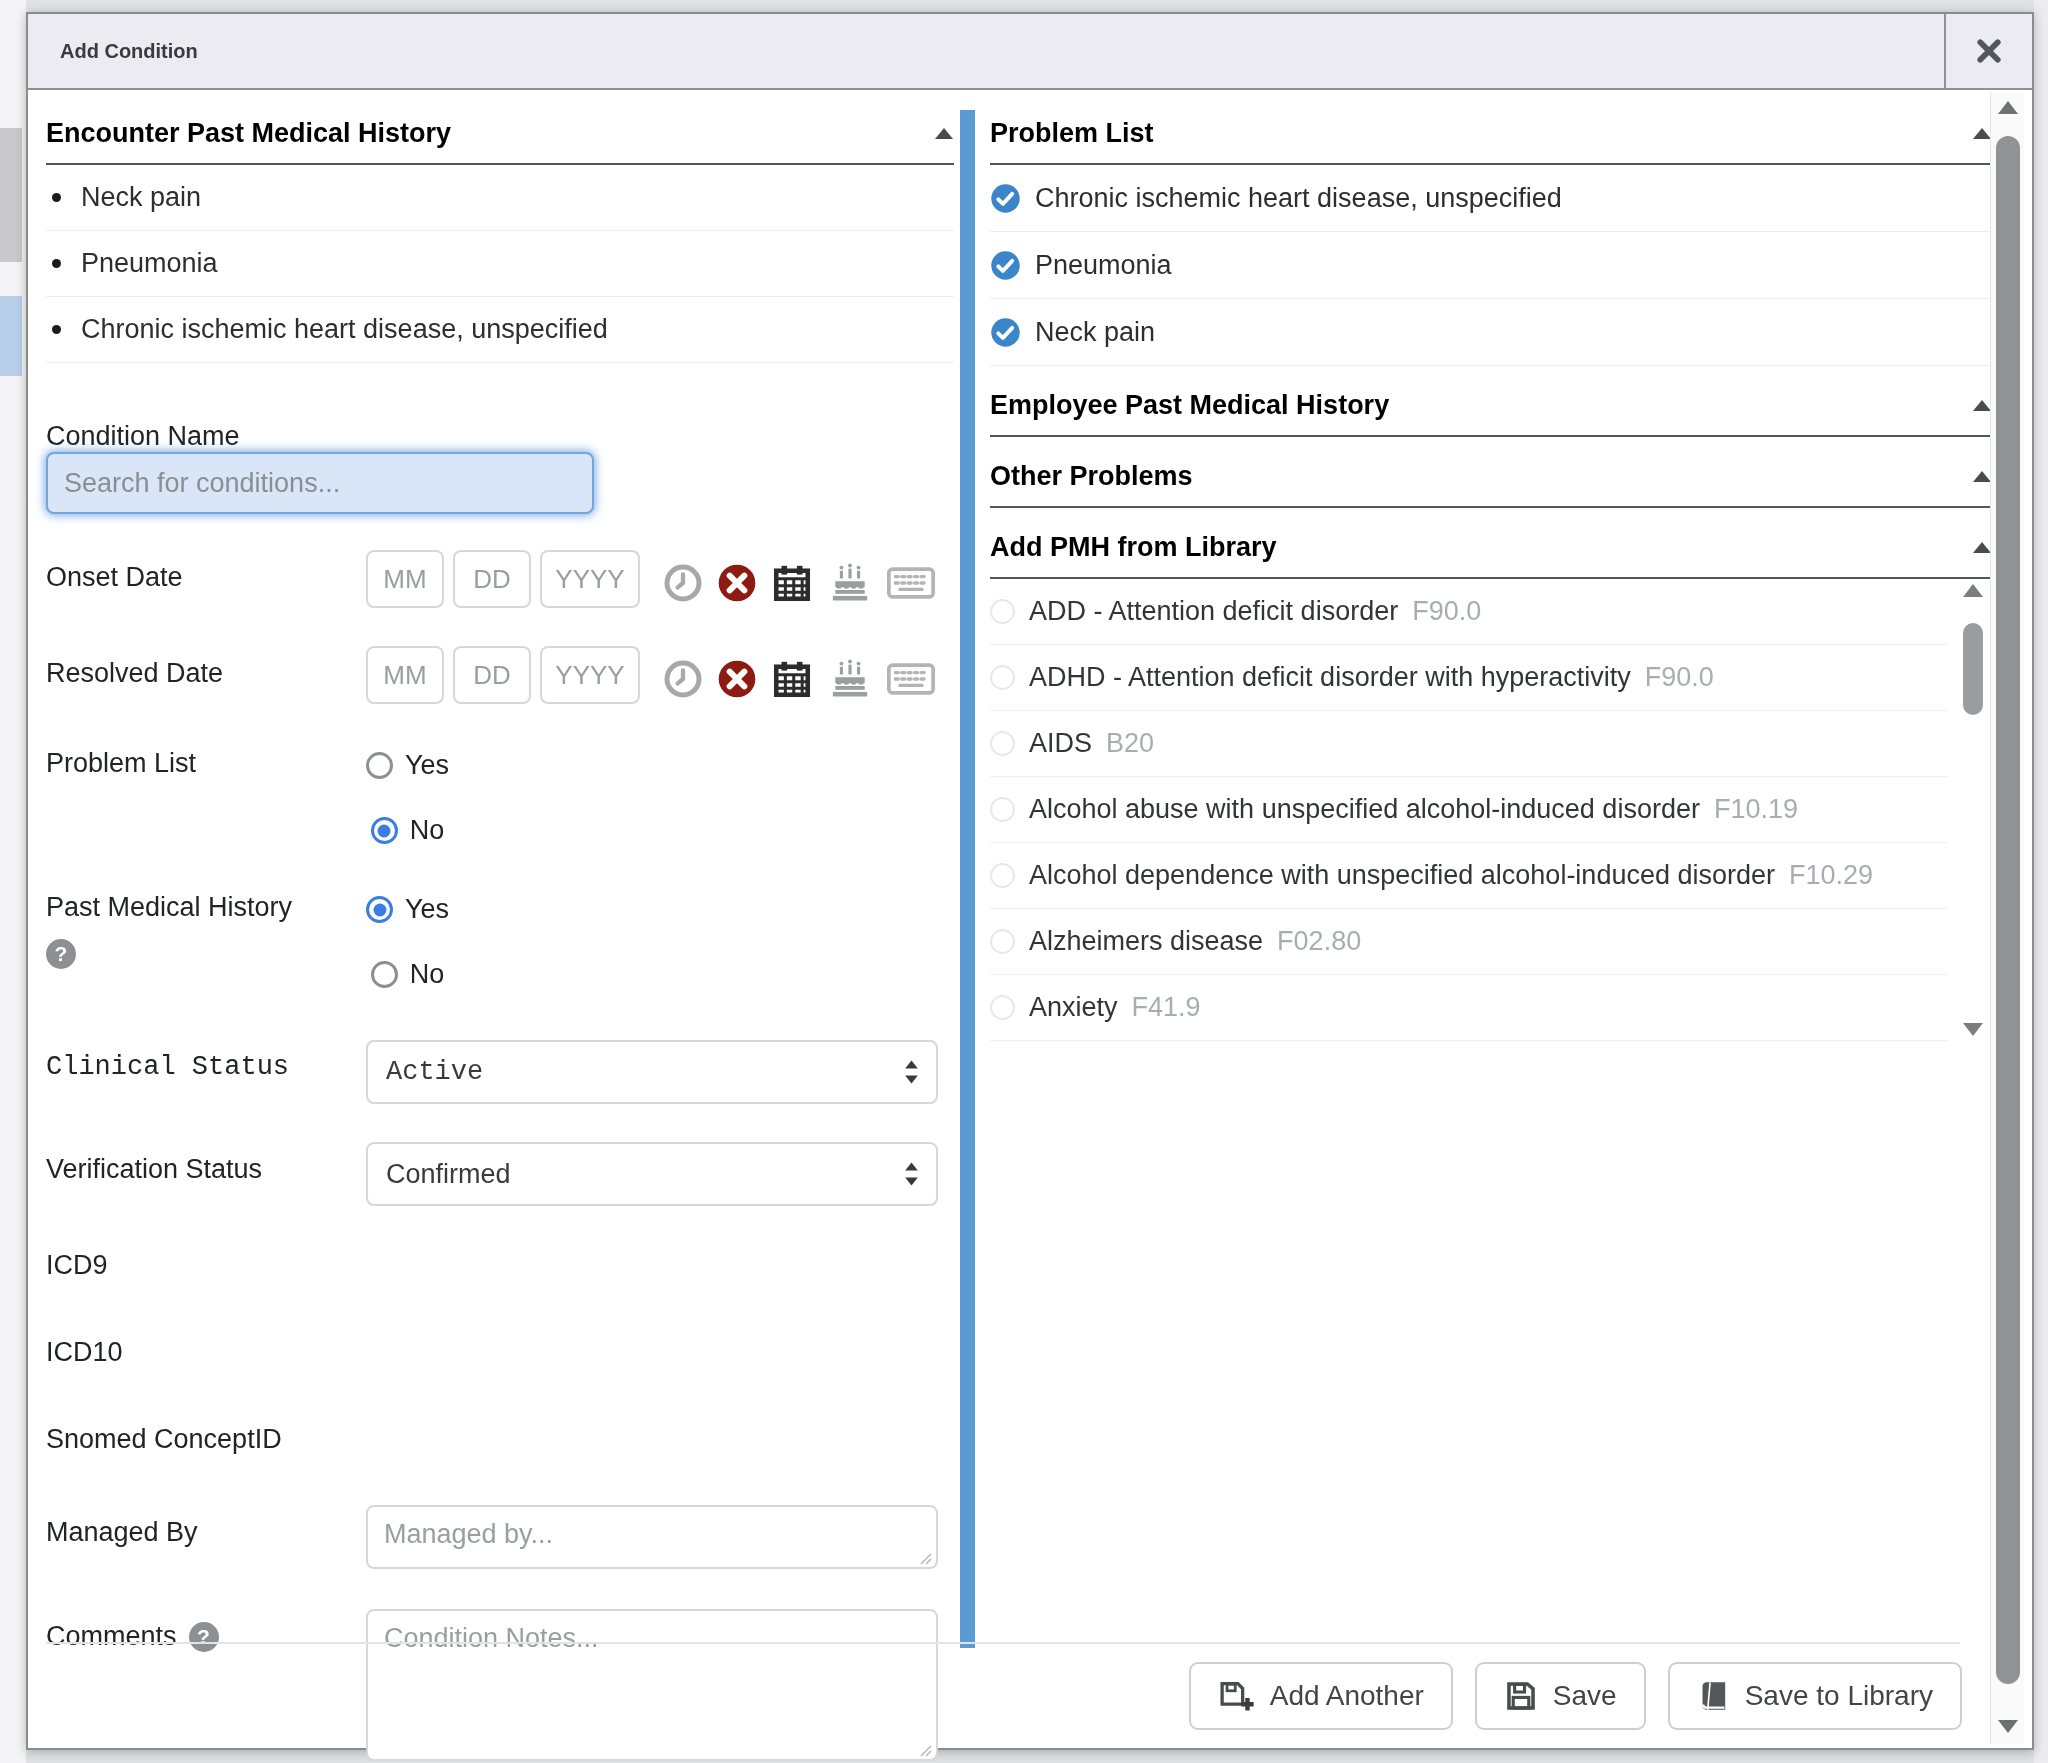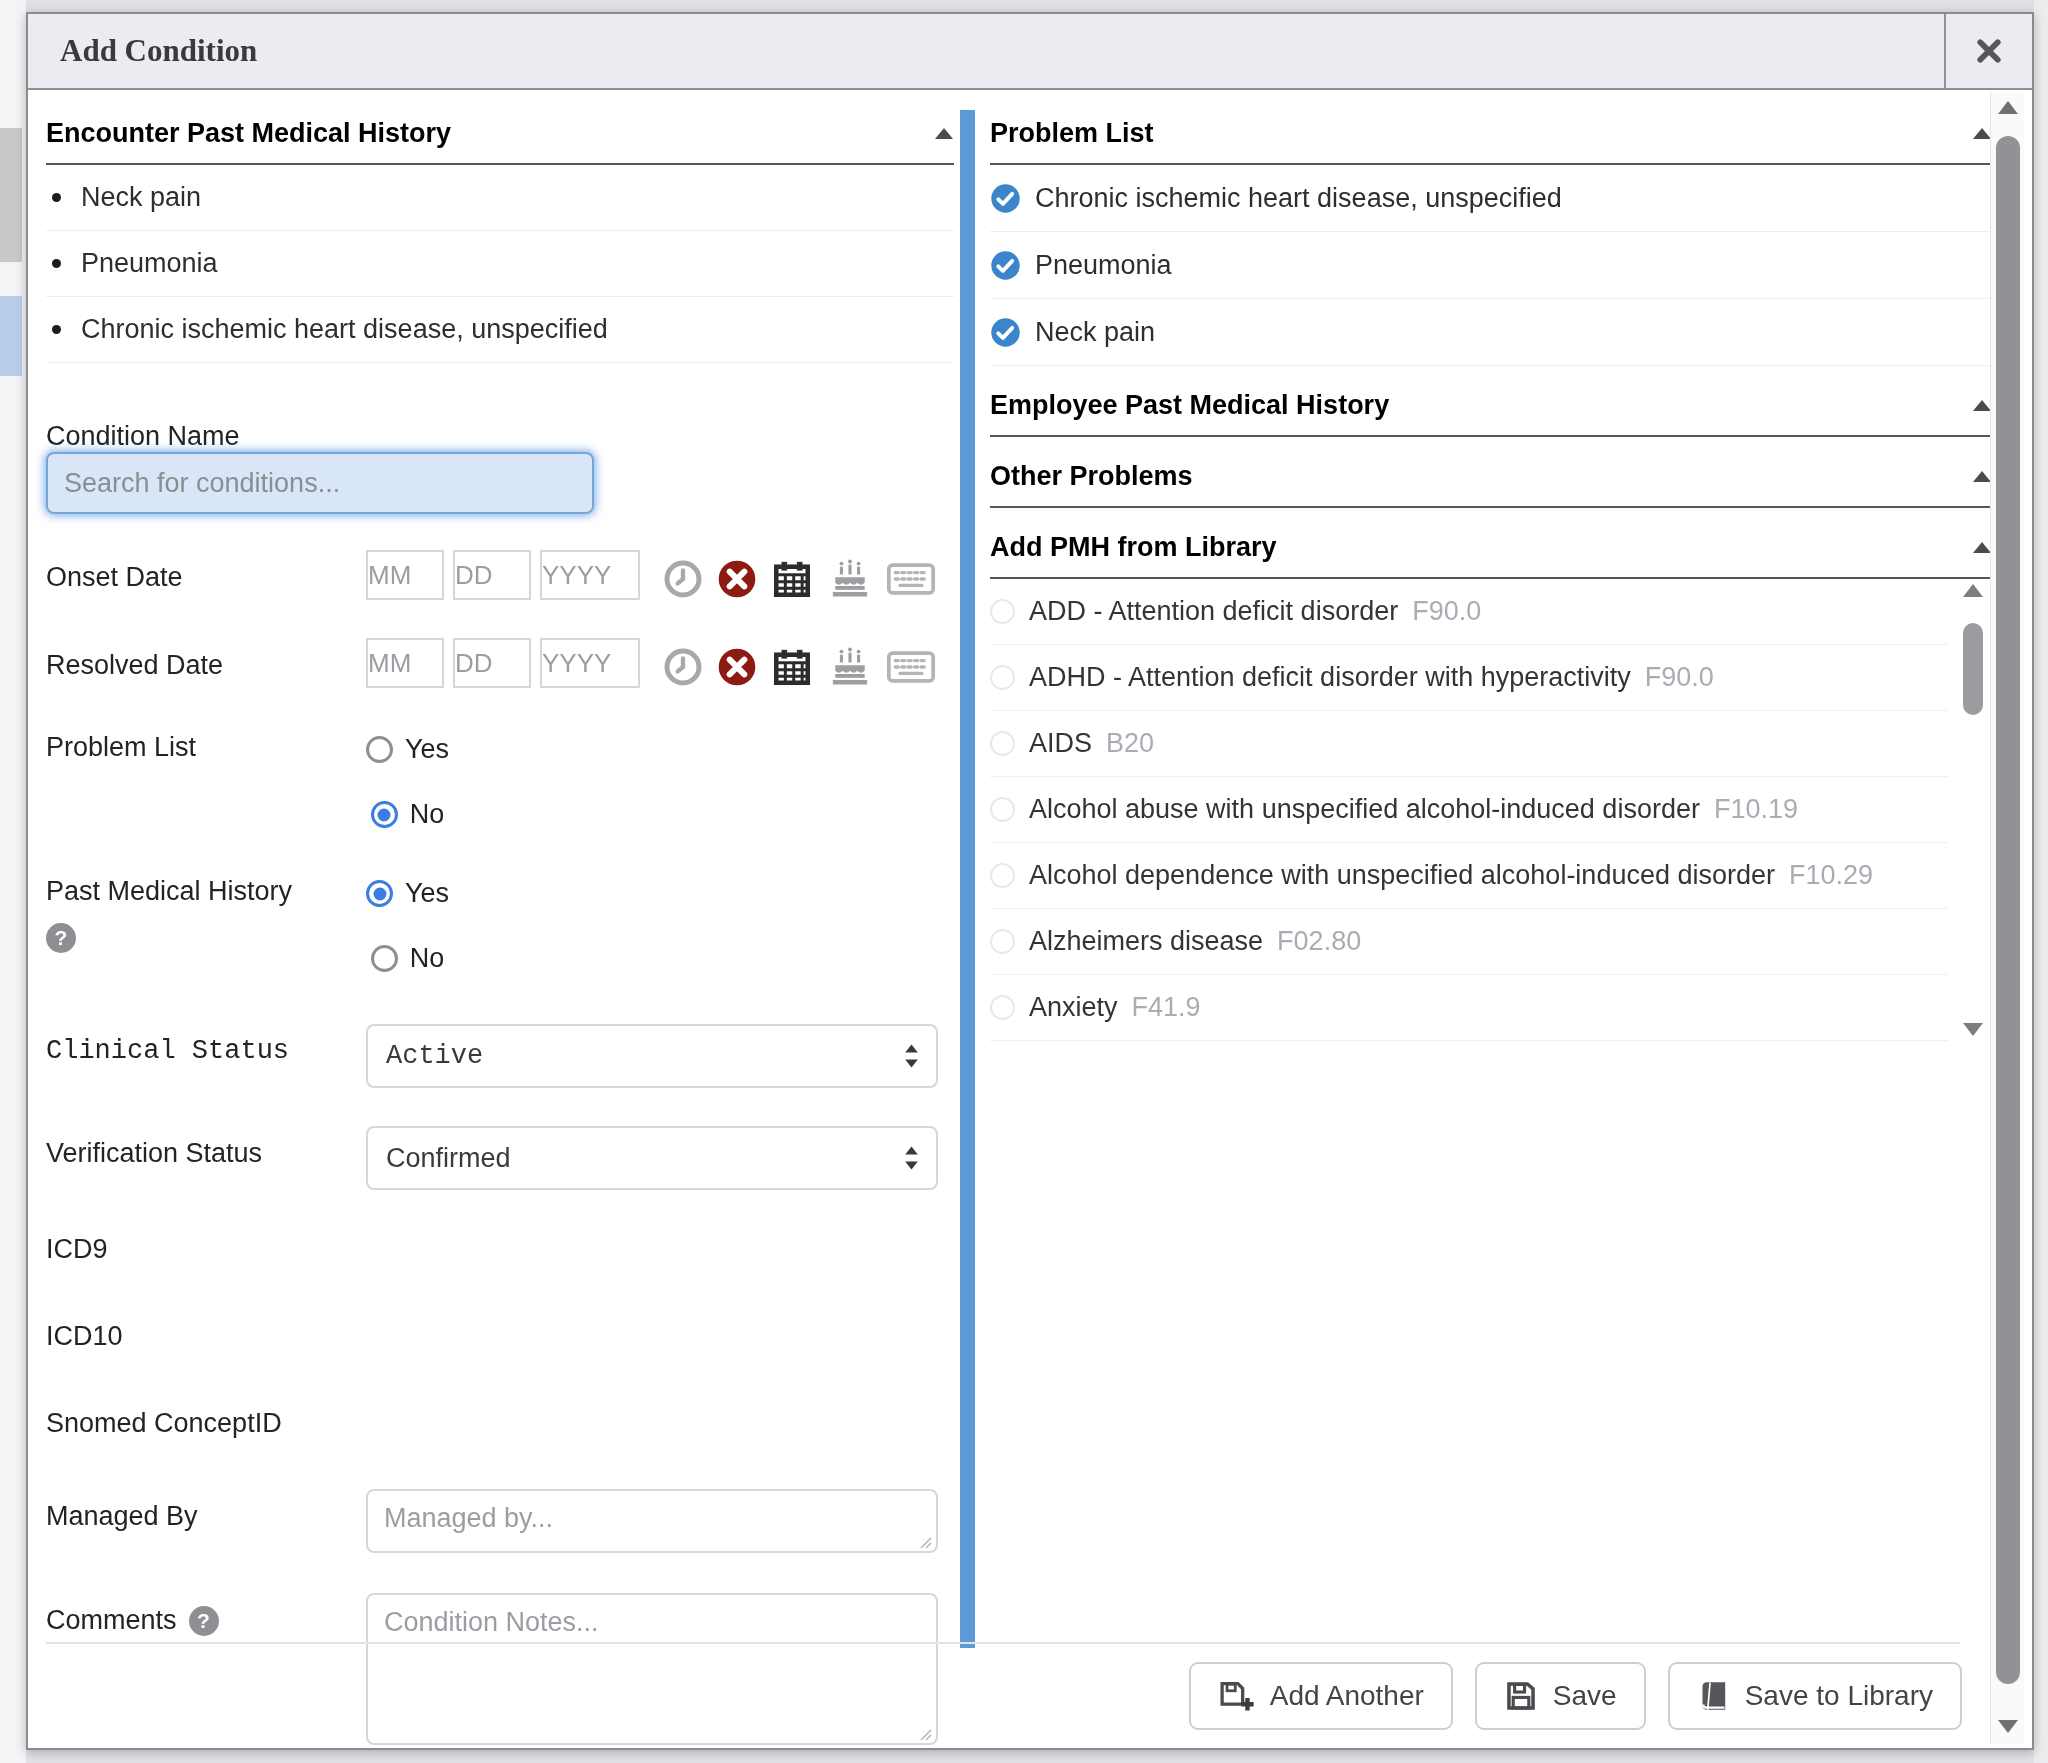--- a/index.html
+++ b/index.html
@@ -15,21 +15,21 @@
   .bg-strip-right{ position:absolute; right:0; top:0; width:14px; height:100%; background:#ececee; }
 
   .modal {
     position:absolute; left:26px; top:12px; width:2008px; height:1738px;
     background:#fff; border:2px solid #8a8b8d; box-shadow:0 2px 10px rgba(0,0,0,.25);
   }
   .modal-header {
     height:76px; background:#ebebf1; border-bottom:2px solid #919194;
     display:flex; align-items:center;
   }
-  .modal-title { flex:1; padding-left:32px; font-size:31px; font-weight:700; color:#3a3a3e;font-family:Liberation Serif, serif; }
+  .modal-title { flex:1; padding-left:32px; font-size:20px; font-weight:700; color:#3a3a3e; }
   .close-cell {
     width:88px; height:100%; border-left:2px solid #919194;
     display:flex; align-items:center; justify-content:center; cursor:pointer;
   }
   .modal-body { position:relative; height:1656px; background:#fff; }
 
   
   .section-title {
     display:flex; align-items:center; justify-content:space-between;
     font-size:27px; font-weight:700; color:#000000;
@@ -51,22 +51,22 @@
 
   .search-input {
     width:548px; height:62px; border:2px solid #74a7dd; border-radius:8px;
     background:#d9e6f8; box-shadow:0 0 9px 2px rgba(96,156,221,.75);
     font-size:27px; color:#8a8d92; padding:8px 16px;
     font-family:inherit; outline:none;
   }
   .search-input::placeholder { color:#8a8d92; }
 
   .date-field {
-    width:78px; height:50px; border:2px solid #d7d7da; border-radius:0;
-    font-size:26px; color:#9a9da2; background:#fff;
+    width:78px; height:58px; border:2px solid #d7d7da; border-radius:8px;
+    text-align:center; font-size:26px; color:#9a9da2; background:#fff;
     font-family:inherit; margin-right:9px; outline:none;
   }
   .date-field.yyyy { width:100px; }
   .date-field::placeholder { color:#9a9da2; }
   .date-icons { display:flex; align-items:center; gap:14px; margin-left:14px; padding-top:8px; }
 
   .radio-group { display:flex; align-items:center; gap:34px; padding-top:10px;flex-direction:column; }
   .radio-option { display:flex; align-items:center; gap:12px; cursor:pointer; }
   .radio { width:27px; height:27px; border-radius:50%; border:3px solid #8d8f93; background:#fff; position:relative; }
   .radio.checked { border-color:#3b7de2; }

